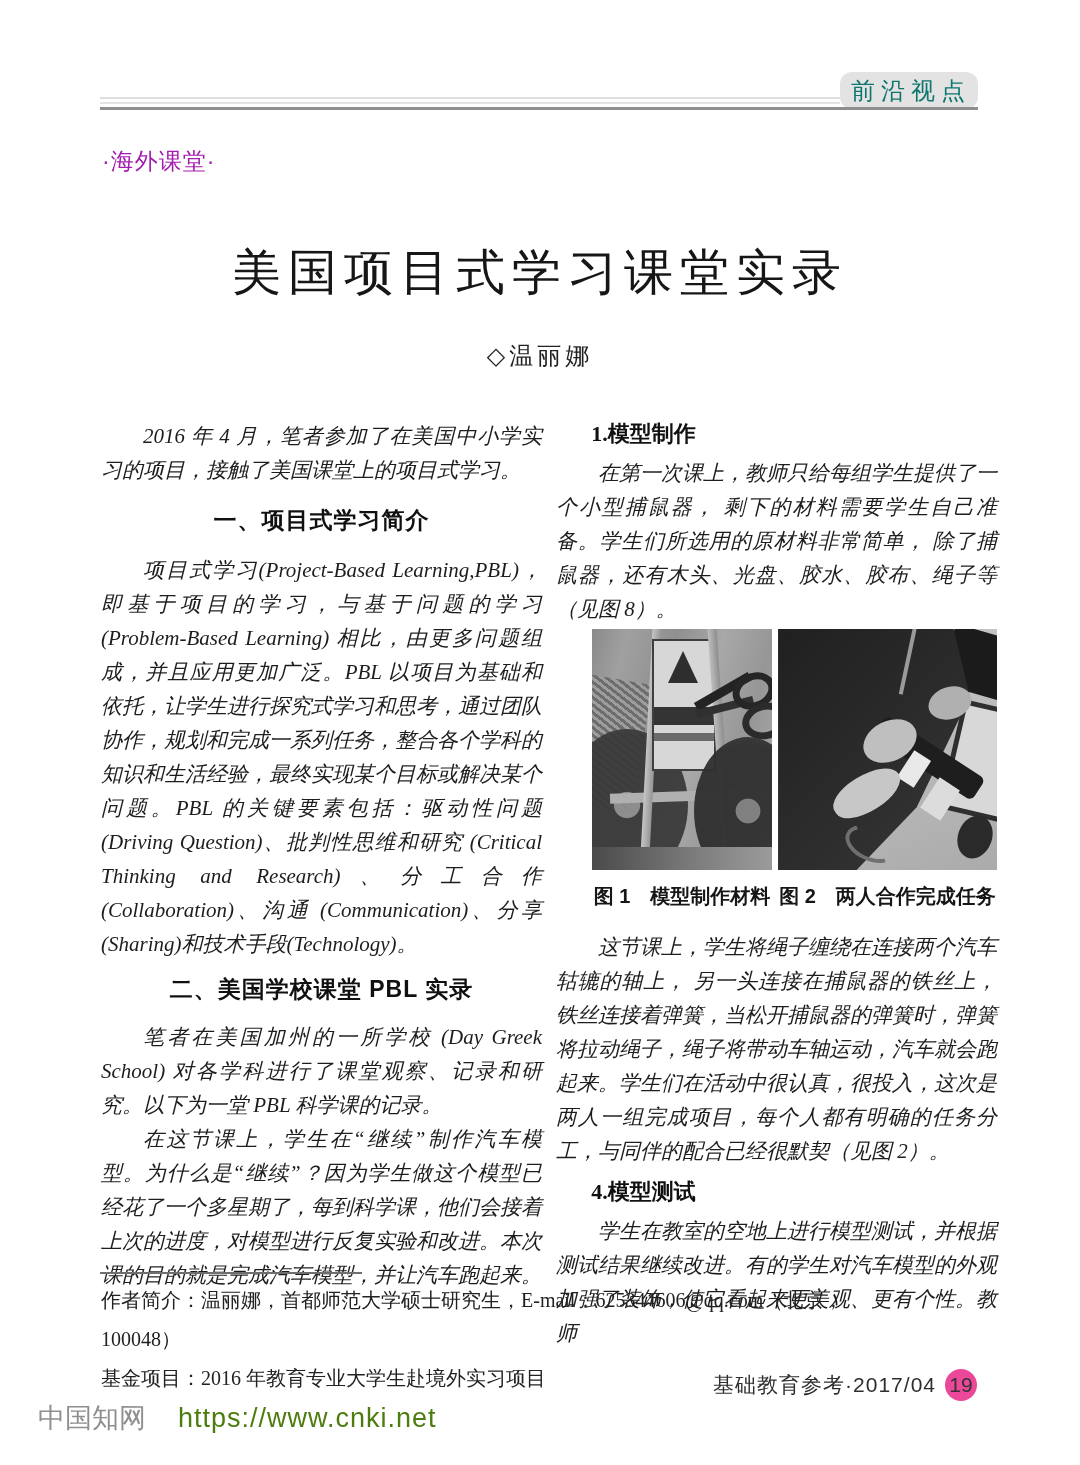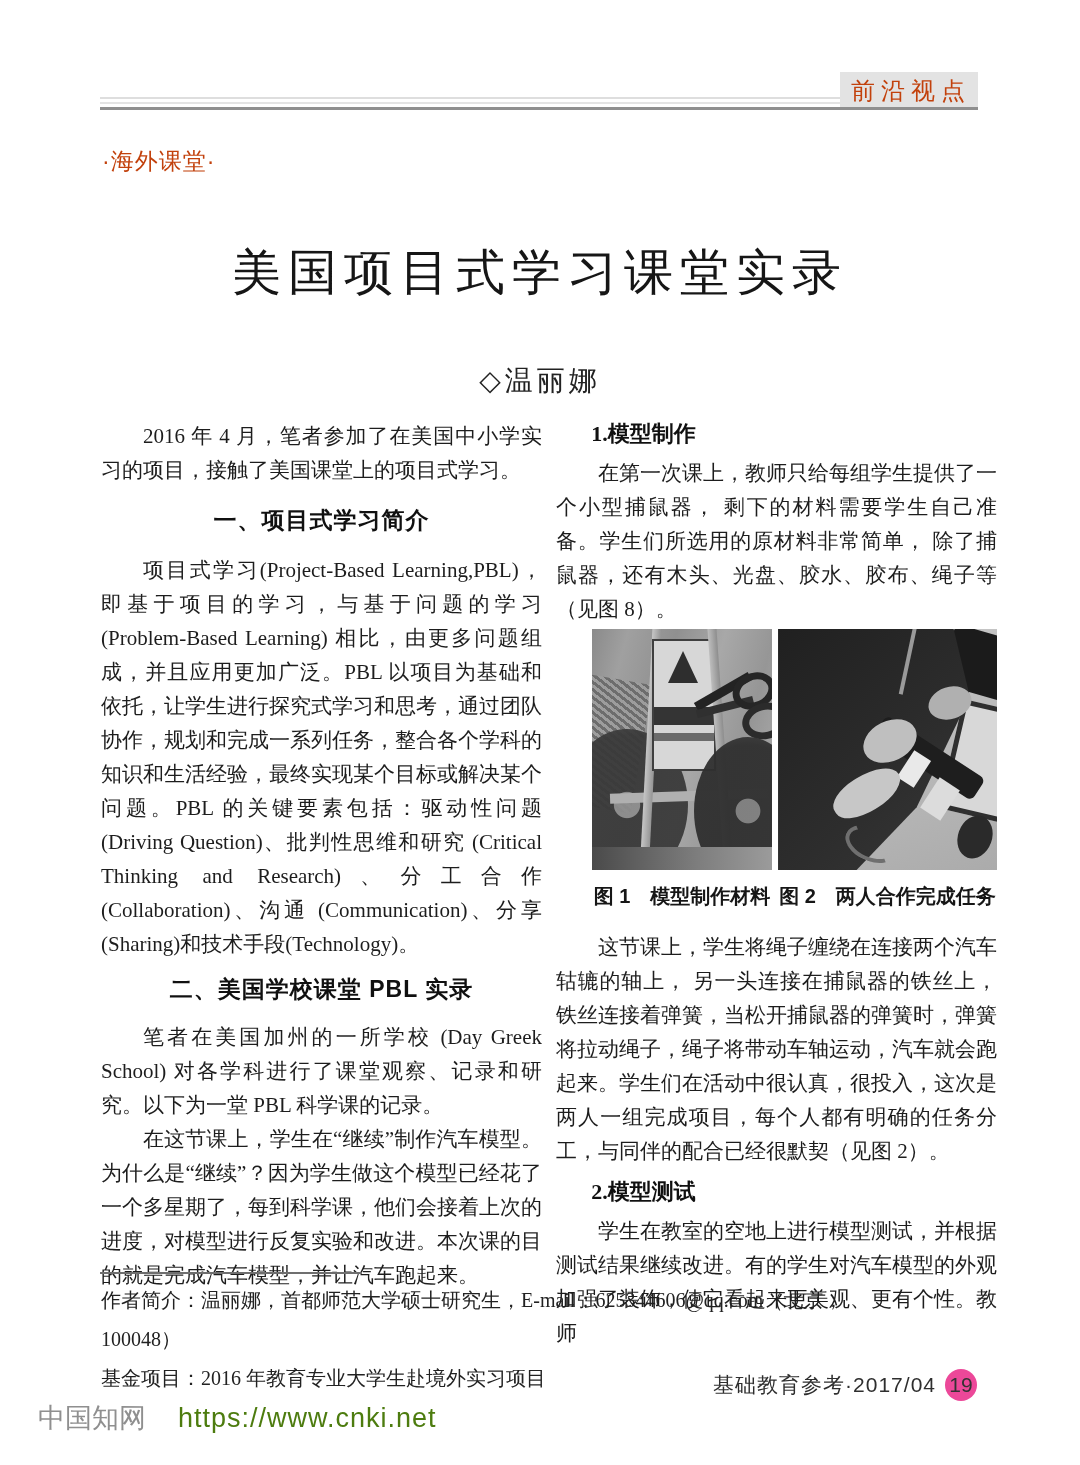--- a/index.html
+++ b/index.html
@@ -4,41 +4,41 @@
 <style>
   html,body{margin:0;padding:0;background:#e9e9e9;}
   .page{
     position:relative;width:1080px;height:1465px;margin:0 auto;background:#ffffff;
     font-family:"Liberation Serif","DejaVu Serif",serif;color:#1e1e1e;overflow:hidden;
   }
   
   .corner-badge{
     position:absolute;left:840px;top:72px;width:138px;height:37px;background:#e3e3e3;
     font-family:"Liberation Sans","DejaVu Sans",sans-serif;font-size:24px;letter-spacing:6px;
-    display:flex;align-items:center;justify-content:center;color:#c2410c;padding-left:4px;box-sizing:border-box;
+    display:flex;align-items:center;justify-content:center;color:#0f766e;padding-left:4px;box-sizing:border-box;border-radius:12px;
   }
   .rule{position:absolute;left:100px;}
   .rule-light-1{top:97px;width:740px;height:2px;background:#dedede;}
   .rule-light-2{top:102px;width:740px;height:2px;background:#e4e4e4;}
   .rule-dark{top:107px;width:878px;height:3px;background:#8f8f8f;}
   .column-tag{
     position:absolute;left:102px;top:146px;
-    font-family:"Liberation Sans","DejaVu Sans",sans-serif;font-size:23px;color:#c2410c;letter-spacing:1px;
+    font-family:"Liberation Sans","DejaVu Sans",sans-serif;font-size:23px;color:#a21caf;letter-spacing:1px;
   }
   .title{
     position:absolute;left:100px;top:240px;width:880px;margin:0;text-align:center;
     font-size:49px;font-weight:500;letter-spacing:7px;color:#161616;
   }
-  .author{position:absolute;left:100px;top:362px;width:880px;text-align:center;font-size:28px;letter-spacing:4px;color:#222;}
+  .author{position:absolute;left:100px;top:340px;width:880px;text-align:center;font-size:24px;letter-spacing:4px;color:#222;}
   
   .col{position:absolute;top:419px;width:441px;}
   .col-left{left:101px;}
   .col-right{left:556px;}
   .body{font-size:21px;line-height:34px;text-align:justify;margin:0;color:#1d1d1d;}
-  .indent{text-indent:2em;}
+  .indent{text-indent:2em;font-style:italic;}
   .sec-heading{
     font-family:"Liberation Sans","DejaVu Sans",sans-serif;font-size:23px;font-weight:700;
     text-align:center;margin:18px 0 17px;color:#101010;letter-spacing:1px;
   }
   .sec-heading.second{margin:13px 0 15px;}
   .sub-heading{font-size:22px;font-weight:700;margin:0 0 7px;text-indent:1.6em;color:#101010;}
   .sub-heading.second{margin:9px 0 7px;}
   
   .figures{display:flex;gap:6px;margin:3px 0 20px;padding-left:36px;}
   .fig{margin:0;}
@@ -168,21 +168,21 @@
           <div class="p2-wheel"></div>
           <div class="p2-hand-upper"></div>
           <div class="p2-hand-lower"></div>
           <div class="p2-wire"></div>
         </div>
         <figcaption class="caption">图 2　两人合作完成任务</figcaption>
       </figure>
     </div>
 
     <p class="body indent">这节课上，学生将绳子缠绕在连接两个汽车轱辘的轴上， 另一头连接在捕鼠器的铁丝上，铁丝连接着弹簧，当松开捕鼠器的弹簧时，弹簧将拉动绳子，绳子将带动车轴运动，汽车就会跑起来。学生们在活动中很认真，很投入，这次是两人一组完成项目，每个人都有明确的任务分工，与同伴的配合已经很默契（见图 2）。</p>
-    <h3 class="sub-heading second">2.模型测试</h3>
+    <h3 class="sub-heading second">4.模型测试</h3>
     <p class="body indent">学生在教室的空地上进行模型测试，并根据测试结果继续改进。有的学生对汽车模型的外观加强了装饰，使它看起来更美观、更有个性。教师</p>
   </div>
 
   <div class="footnote-rule"></div>
   <div class="footnotes">
     <p>作者简介：温丽娜，首都师范大学硕士研究生，E-mail：625344606@qq.com（北京，100048）</p>
     <p>基金项目：2016 年教育专业大学生赴境外实习项目</p>
   </div>
 
   <div class="page-footer">

